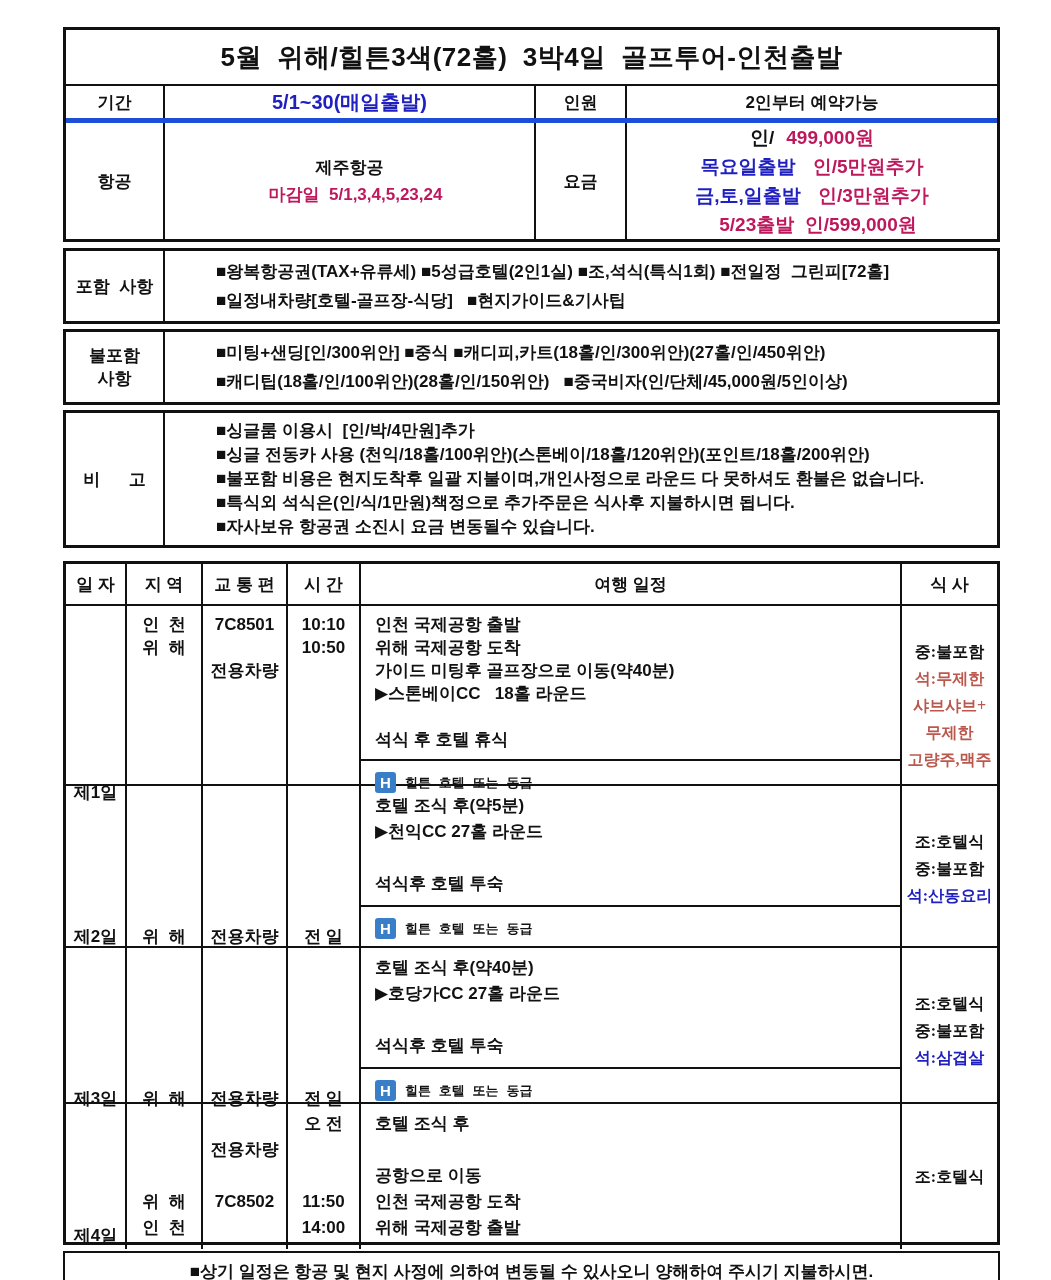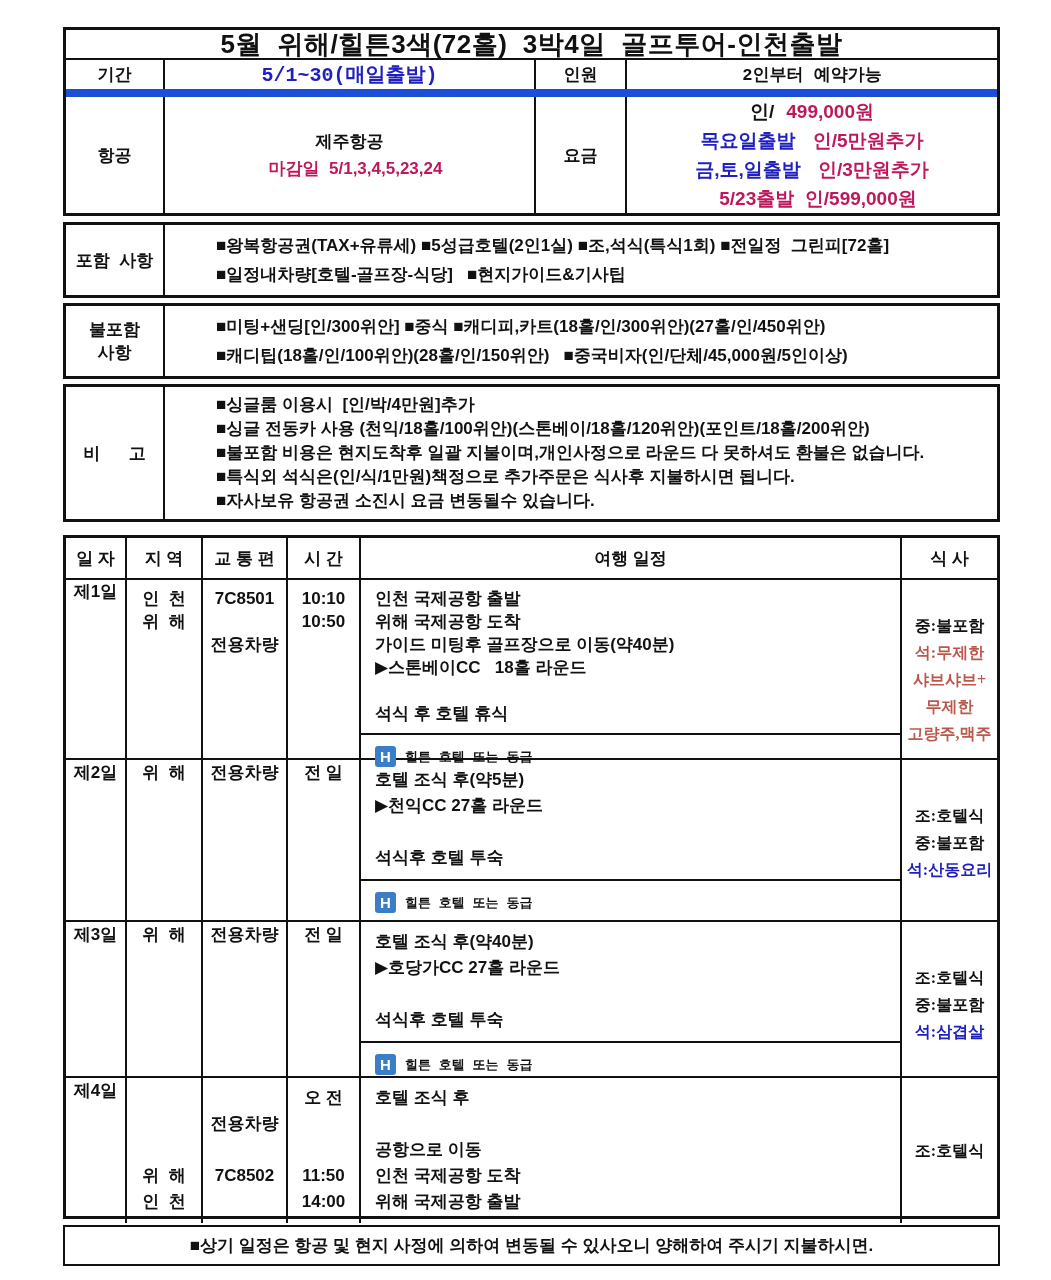--- a/index.html
+++ b/index.html
@@ -7,24 +7,24 @@
   body {
     width:1051px; height:1280px;
     font-family:"Liberation Sans","DejaVu Sans",sans-serif;
     color:#111;
   }
   .page { padding:27px 51px 0 63px; }
   .tbl { border:3px solid #111; background:#fff; }
   .gap6{height:6px;} .gap5{height:5px;} .gap13{height:13px;}
 
   
-  .title-row { height:30px; display:flex; align-items:center; justify-content:center;
+  .title-row { height:56px; display:flex; align-items:center; justify-content:center;
     border-bottom:2px solid #111; font-size:26px; font-weight:800; white-space:pre; letter-spacing:.5px;}
   .row-4col { display:grid; grid-template-columns:99px 371px 91px 1fr; }
-  .row-period { height:37px; border-bottom:8px solid #1d4ed8;font-family:Liberation Mono, monospace; }
+  .row-period { height:37px; border-bottom:5px solid #1d4ed8; }
   .row-flight { height:116px; }
   .cell { display:flex; flex-direction:column; align-items:center; justify-content:center;
     border-right:2px solid #111; text-align:center; }
   .cell:last-child { border-right:none; }
   .lbl { font-size:17px; font-weight:700; white-space:pre; }
   .blue { color:#2020c0; }
   .red { color:#be185d;padding-left:12px; }
   .softred { color:#bb584e; }
   .period-val { font-size:20px; font-weight:800; }
   .people-val { font-size:17px; font-weight:700; }
@@ -41,21 +41,21 @@
   .h-incl { min-height:58px; } .h-excl { min-height:60px; } .h-notes { min-height:120px; }
 
   
   .sched-grid { display:grid; grid-template-columns:61px 76px 85px 73px 1fr 95px; }
   .sh { height:42px; border-bottom:2px solid #111; }
   .sh .cell { font-size:17px; font-weight:700; white-space:pre; justify-content:center; }
   .day-row { border-bottom:2px solid #111; }
   .day-row:last-of-type { border-bottom:none; }
   .dc { border-right:2px solid #111; display:flex; flex-direction:column; align-items:center;
     text-align:center; padding-top:7px; }
-  .dc.mid { justify-content:flex-start; padding-top:0; }
+  .dc.mid { justify-content:flex-end; padding-top:0; }
   .dc .line, .itin .line { font-size:17px; font-weight:600; line-height:23px; white-space:pre; min-height:23px; }
   .d2 .dc .line, .d2 .itin .line, .d3 .dc .line, .d3 .itin .line { line-height:26px; min-height:26px; }
   .d4 .dc .line, .d4 .itin .line { line-height:26px; min-height:26px; }
   .plan { border-right:2px solid #111; display:flex; flex-direction:column; padding:0; }
   .itin { flex:1; padding:7px 6px 8px 14px; }
   .itin .line { text-align:left; }
   .hotel-row { height:45px; border-top:2px solid #111; display:flex; align-items:center;
     gap:9px; padding-left:14px; }
   .hotel-ico { width:21px; height:21px; border-radius:3px; background:#3b7ec8; color:#fff;
     font-size:15px; font-weight:800; display:flex; align-items:center; justify-content:center; }

